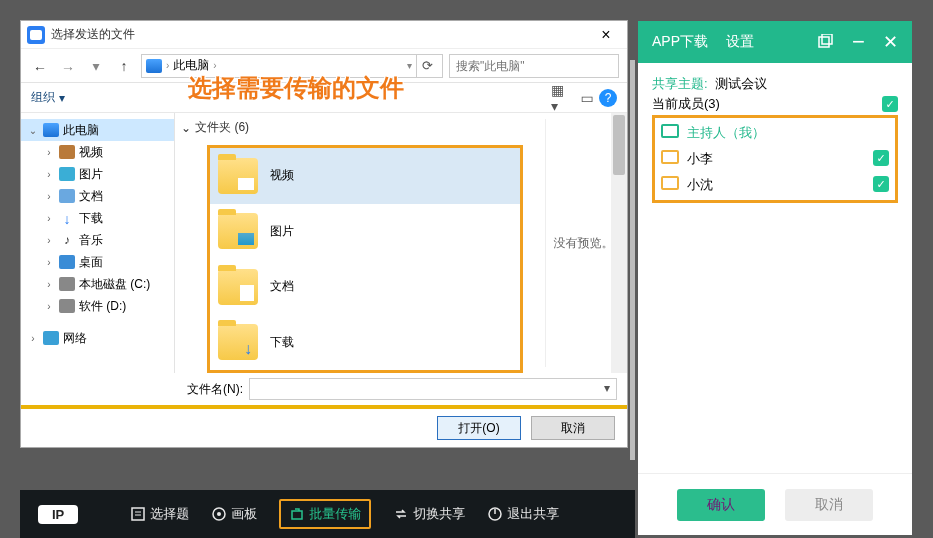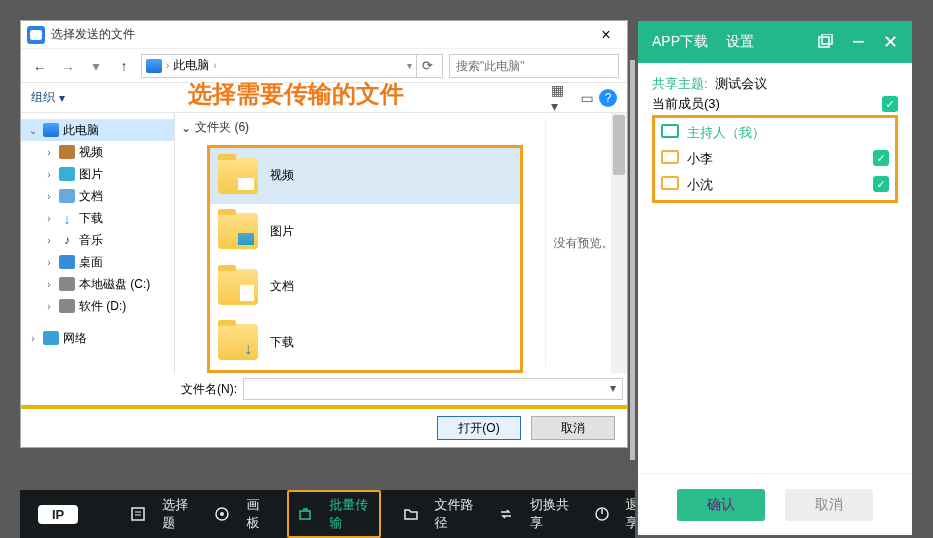--- a/index.html
+++ b/index.html
@@ -53,35 +53,35 @@
 .folder::before { content:""; position:absolute; left:0; top:-4px; width:18px; height:6px; background:#f7c948; border-radius:2px 2px 0 0; }
 .folder.video::after { content:""; position:absolute; right:4px; bottom:4px; width:16px; height:12px; background:#fff; }
 .folder.pic::after { content:""; position:absolute; right:4px; bottom:4px; width:16px; height:12px; background:linear-gradient(#5ac,#29c); }
 .folder.doc::after { content:""; position:absolute; right:4px; bottom:4px; width:14px; height:16px; background:#fff; }
 .folder.dl::after { content:"↓"; position:absolute; right:6px; bottom:2px; color:#2b7ef2; font-size:16px; font-weight:bold; }
 
 .preview { position:absolute; right:6px; top:6px; bottom:6px; width:76px; display:flex; align-items:center; justify-content:center; font-size:12px; color:#666; border-left:1px solid #eee; }
 .vscroll { position:absolute; right:0; top:0; bottom:0; width:16px; background:#f0f0f0; }
 .vthumb { position:absolute; left:2px; right:2px; top:2px; height:60px; background:#c0c0c0; border-radius:2px; }
 
-.fn-row { height:32px; display:flex; align-items:center; padding:0 4px; gap:6px; font-size:12px; }
+.fn-row { height:32px; display:flex; align-items:center; padding:0 10px; gap:6px; font-size:12px; }
 .fn-combo { flex:1; height:22px; border:1px solid #ccc; background:#fff; position:relative; }
 .fn-combo::after { content:"▾"; position:absolute; right:6px; top:2px; color:#555; font-size:12px; }
 
 .fd-buttons { height:42px; display:flex; justify-content:flex-end; align-items:center; gap:10px; padding:0 12px; border-top:4px solid #eab308; }
 .win-btn { min-width:84px; height:24px; border:1px solid #adadad; background:#e1e1e1; font-size:12px; cursor:pointer; }
 .win-btn.primary { border-color:#2a6fbf; background:#e5f1fb; }
 
 
 .anno { position:absolute; color:#f07a1a; font-weight:700; font-size:24px; text-shadow: -1px -1px 0 #fff,1px -1px 0 #fff,-1px 1px 0 #fff,1px 1px 0 #fff; pointer-events:none; }
 
 
 .bottom-bar { position:absolute; left:20px; bottom:0; right:248px; height:48px; background:#151a1d; display:flex; align-items:center; padding:0 18px; gap:24px; }
 .ip-badge { background:#fff; color:#222; font-size:13px; font-weight:600; padding:2px 14px; border-radius:4px; margin-right:28px; }
-.bb-item { display:flex; align-items:center; gap:16px; color:#e8e8e8; font-size:13px; cursor:pointer; }
+.bb-item { display:flex; align-items:center; gap:4px; color:#e8e8e8; font-size:13px; cursor:pointer; }
 .bb-item.hl { color:#27c38e; border:2px solid #f0a020; padding:4px 8px; border-radius:2px; }
 .bb-ico { width:16px; height:16px; display:inline-block; position:relative; }
 .bb-ico svg { width:16px; height:16px; }
 
 
 .right-panel { position:absolute; right:18px; top:18px; width:280px; bottom:0; display:flex; flex-direction:column; border:3px solid #5a5a5a; }
 .rp-head { height:42px; background:#22b88c; display:flex; align-items:center; padding:0 14px; gap:18px; color:#fff; font-size:14px; }
 .rp-head .sp { flex:1; }
 .rp-act { cursor:pointer; display:flex; align-items:center; }
 .rp-body { flex:1; background:#fff; padding:12px 14px; display:flex; flex-direction:column; gap:2px; position:relative; }
@@ -233,21 +233,21 @@
     <span>文件名(N):</span>
     <div class="fn-combo"></div>
   </div>
 
   <div class="fd-buttons">
     <button class="win-btn primary">打开(O)</button>
     <button class="win-btn">取消</button>
   </div>
 </div>
 
-<div class="anno" style="left:188px; top:78px;">选择需要传输的文件</div>
+<div class="anno" style="left:188px; top:72px;">选择需要传输的文件</div>
 <div class="anno" style="right:30px; top:294px;">选择要传输的成员</div>
 
 <div class="bottom-bar">
   <span class="ip-badge">IP</span>
   <div id="bb-items" style="display:flex; gap:22px;">
       <div class="bb-item">
         <span class="bb-ico"><svg viewBox="0 0 16 16">
             <rect x="2" y="2" width="12" height="12" fill="none" stroke="currentColor" stroke-width="1.5"></rect>
             <line x1="5" y1="6" x2="11" y2="6" stroke="currentColor"></line>
             <line x1="5" y1="9" x2="11" y2="9" stroke="currentColor"></line>
@@ -260,26 +260,20 @@
             <circle cx="8" cy="8" r="2" fill="currentColor"></circle>
           </svg></span>
         <span>画板</span>
       </div>
       <div class="bb-item hl">
         <span class="bb-ico"><svg viewBox="0 0 16 16">
             <rect x="3" y="5" width="10" height="8" fill="none" stroke="currentColor" stroke-width="1.5"></rect>
             <polyline points="6,3 10,3 10,5" fill="none" stroke="currentColor" stroke-width="1.5"></polyline>
           </svg></span>
         <span>批量传输</span>
-      </div>
-      <div class="bb-item">
-        <span class="bb-ico"><svg viewBox="0 0 16 16">
-            <path d="M2 4h4l2 2h6v7H2z" fill="none" stroke="currentColor" stroke-width="1.5"></path>
-          </svg></span>
-        <span>文件路径</span>
       </div>
       <div class="bb-item">
         <span class="bb-ico"><svg viewBox="0 0 16 16">
             <path d="M3 6h8l-2-2M13 10H5l2 2" fill="none" stroke="currentColor" stroke-width="1.5"></path>
           </svg></span>
         <span>切换共享</span>
       </div>
       <div class="bb-item">
         <span class="bb-ico"><svg viewBox="0 0 16 16">
             <circle cx="8" cy="8" r="6" fill="none" stroke="currentColor" stroke-width="1.5"></circle>

